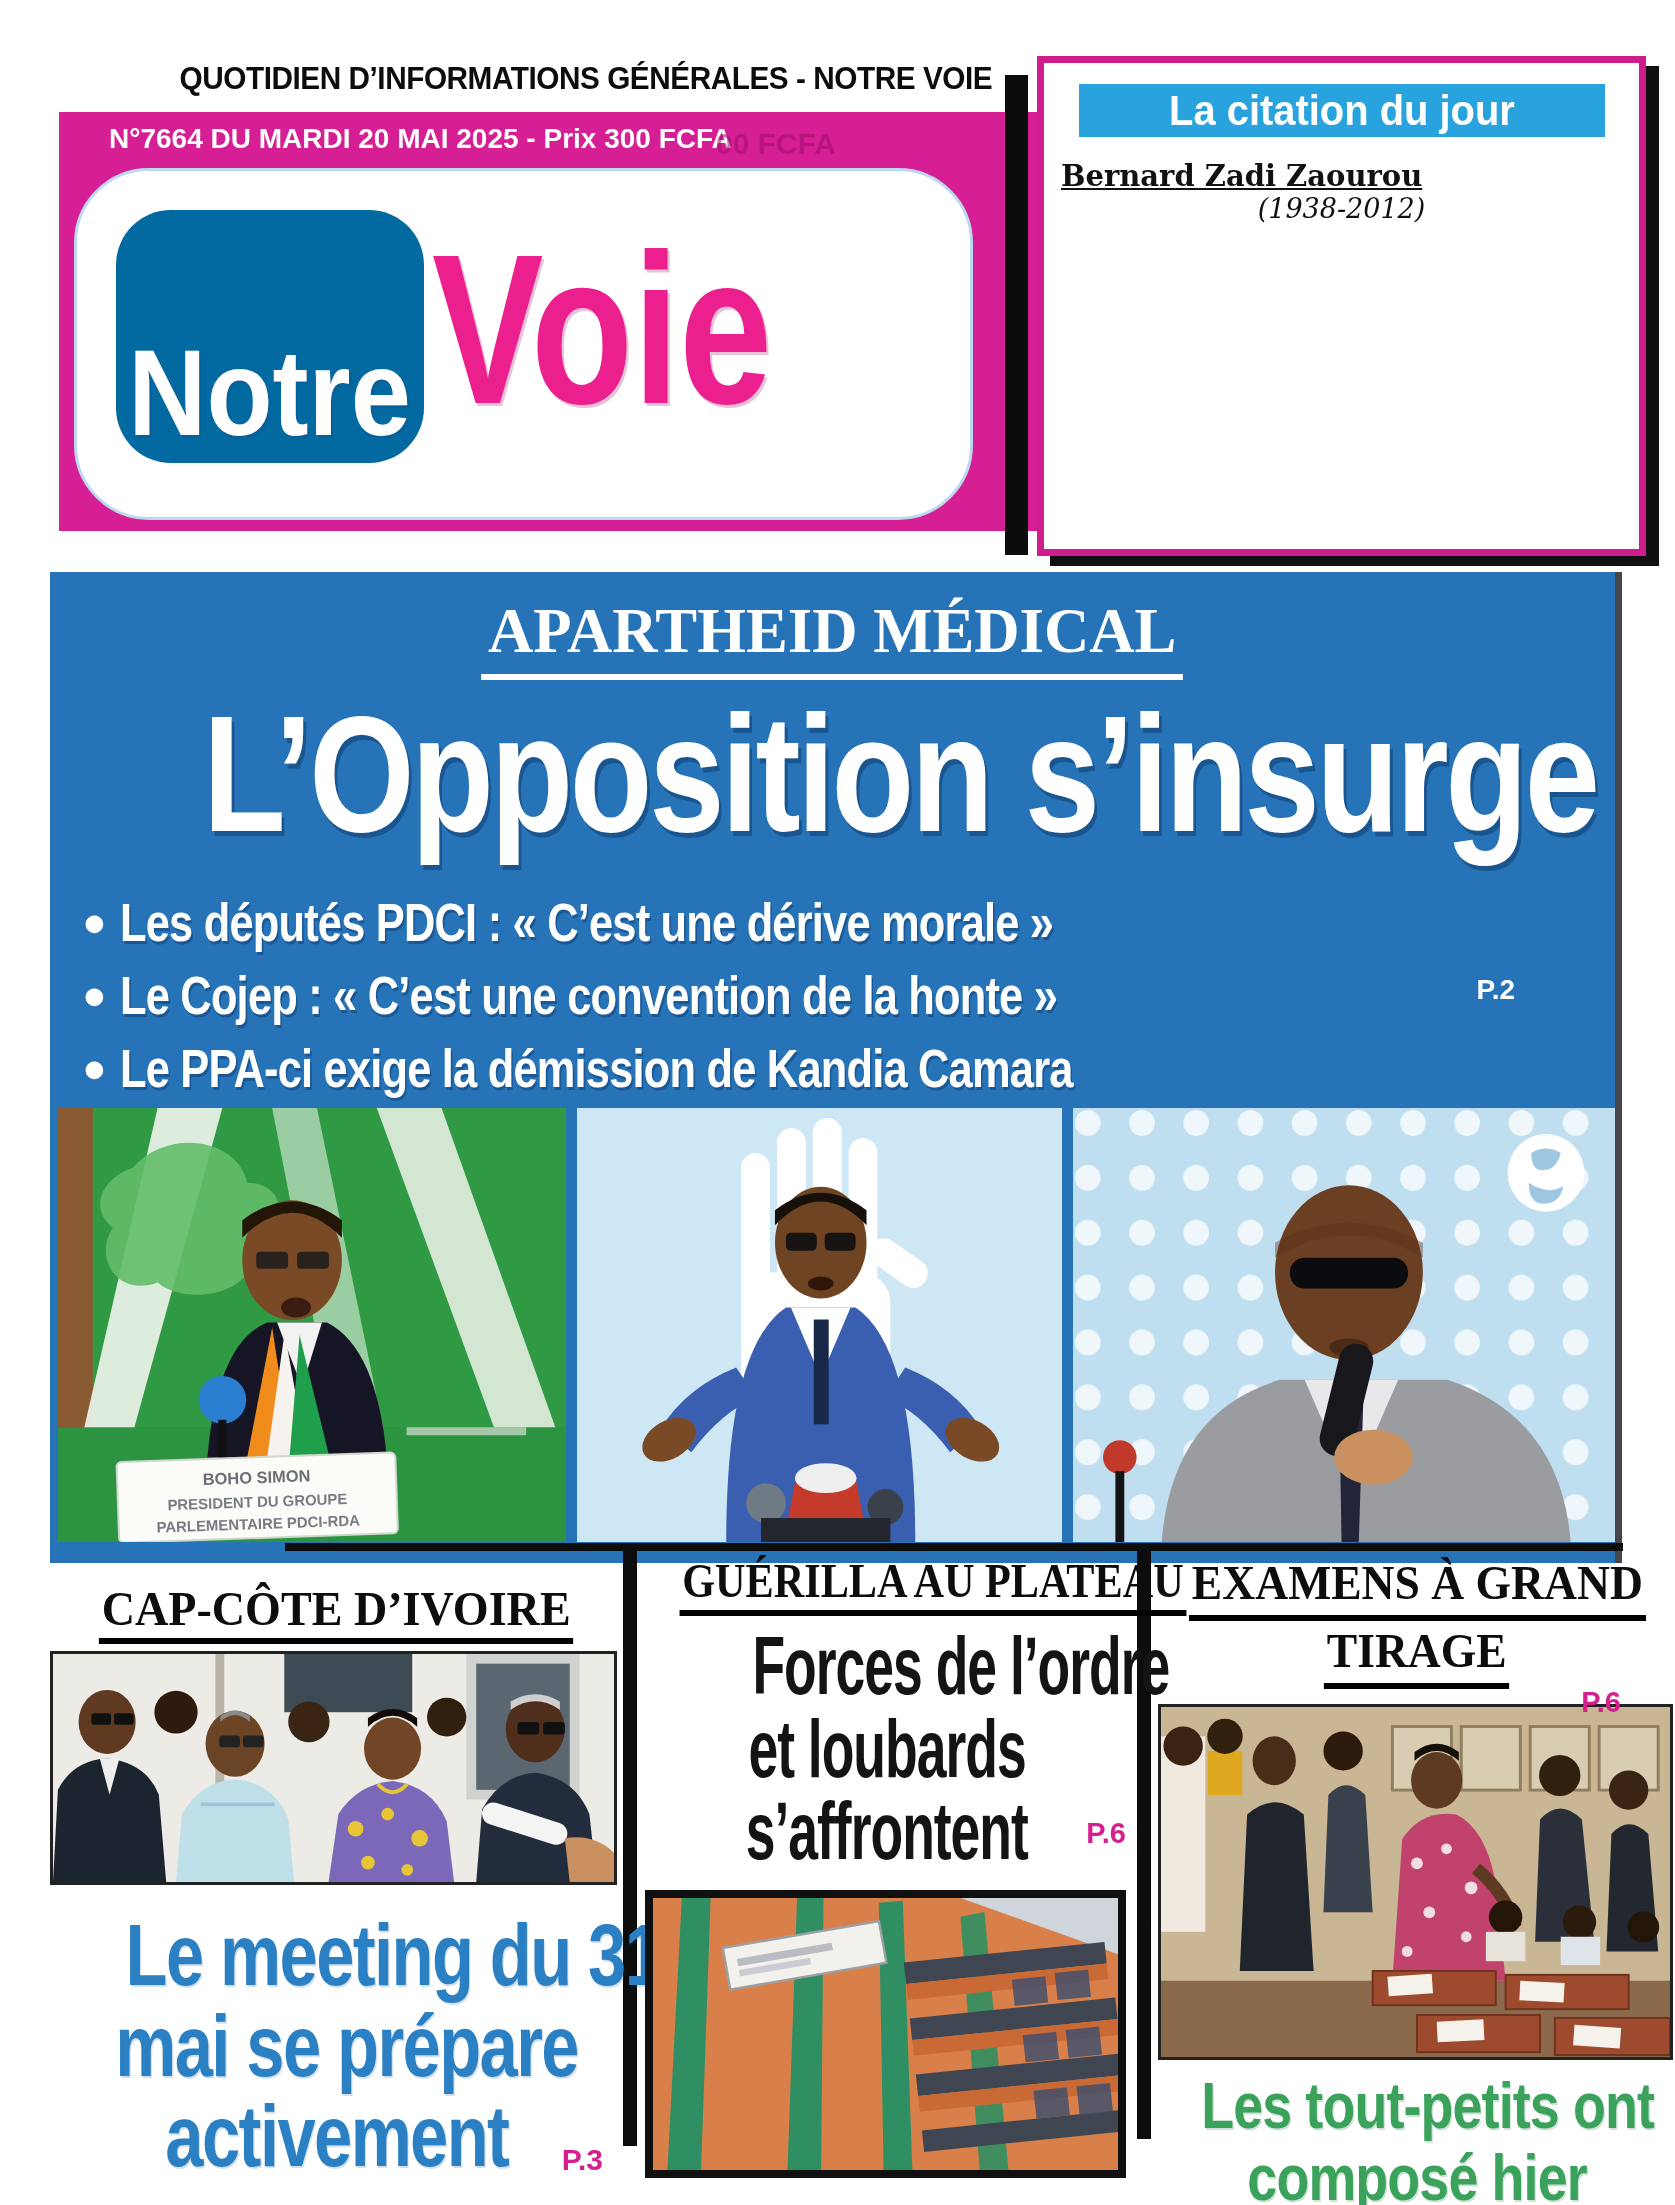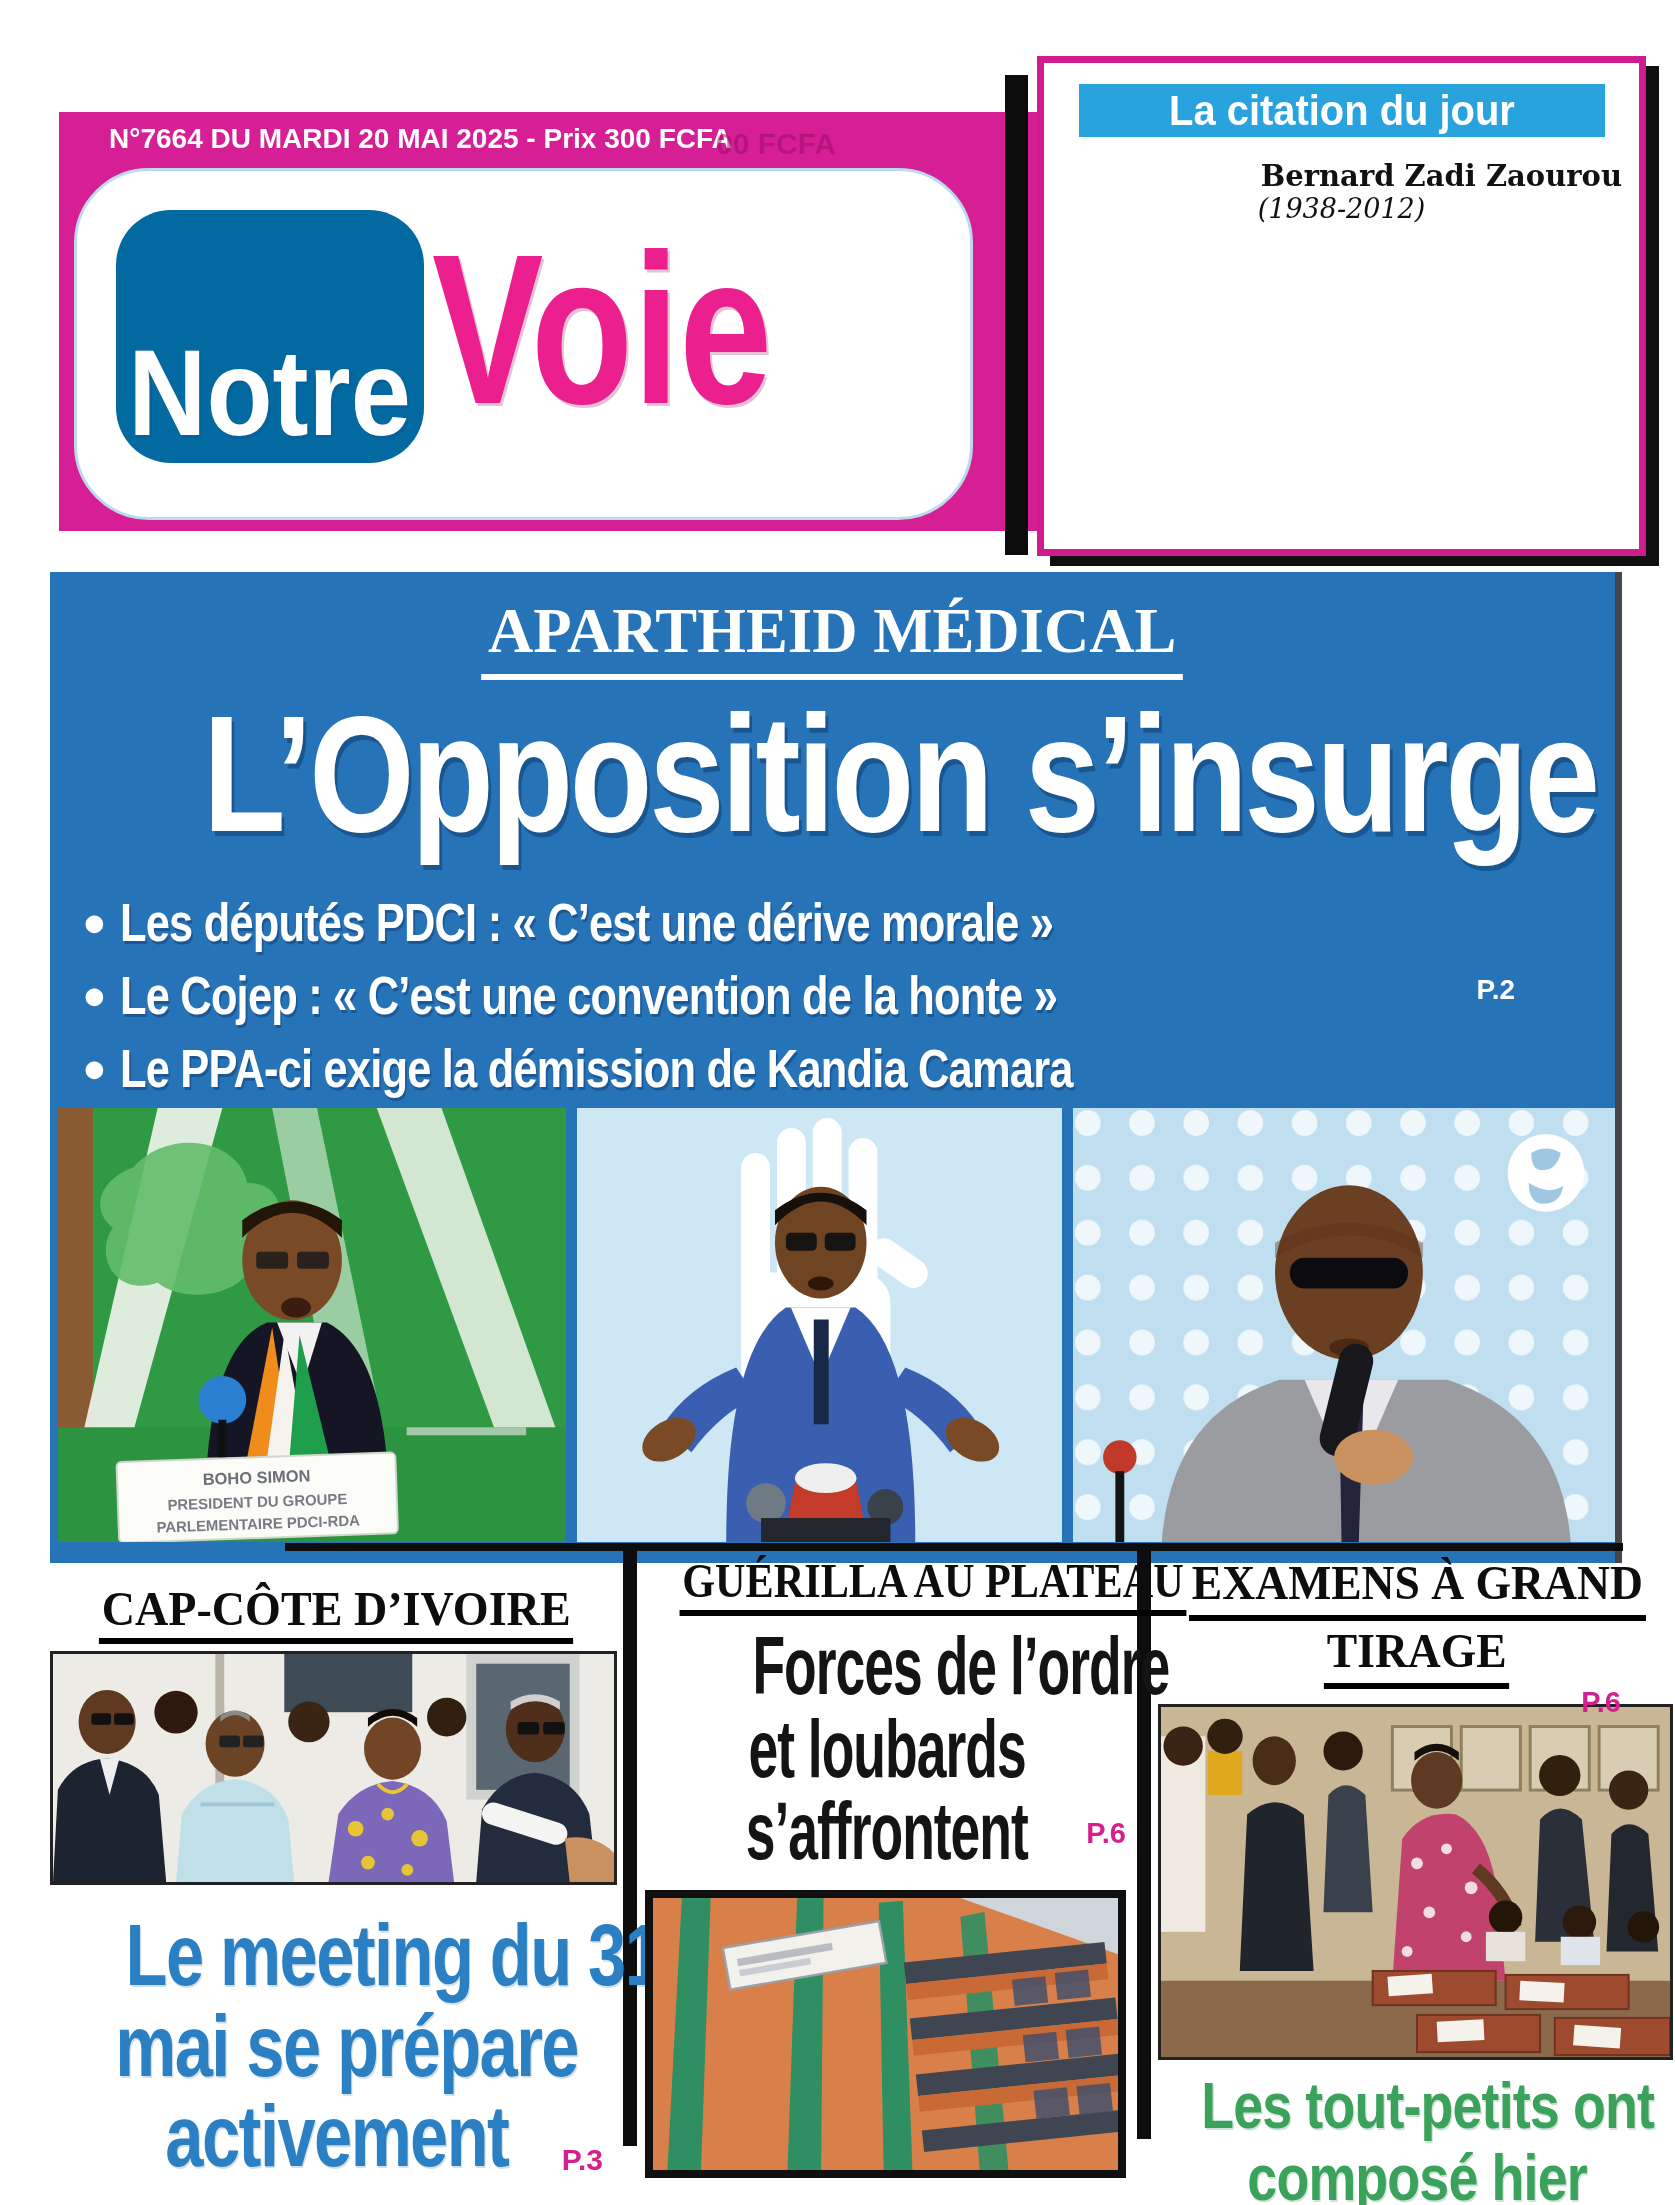--- a/index.html
+++ b/index.html
@@ -30,21 +30,21 @@
   .logo-bar .tag{font-size:38px;font-weight:bold;font-style:italic;color:#fff;white-space:nowrap;}
 
   
   .cit-rule{left:1005px;top:75px;width:23px;height:480px;background:#0c0c0c;}
   .cit-box{left:1037px;top:56px;width:609px;height:500px;background:#fff;border:7px solid #cf1d8e;
            box-sizing:border-box;box-shadow:13px 10px 0 #101010;padding:14px 17px 0;}
   .cit-head{width:526px;height:53px;margin:7px auto 0;background:#29a3dd;display:flex;align-items:center;justify-content:center;}
   .cit-head .t{font-size:42px;font-weight:bold;color:#fff;--sx:.95;}
   .cit-quote{margin:18px auto 0;width:543px;text-align:center;font-family:"DejaVu Serif",serif;
              font-style:italic;font-weight:500;font-size:31px;line-height:1.58;color:#101010;}
-  .cit-author{margin-top:22px;text-align:right;font-family:"DejaVu Serif",serif;font-weight:bold;font-size:29px;}
+  .cit-author{margin-top:22px;text-align:left;font-family:"DejaVu Serif",serif;font-weight:bold;font-size:29px;text-decoration:underline;}
   .cit-years{text-align:center;font-family:"DejaVu Serif",serif;font-style:italic;font-size:27px;}
 
   
   .main-block{left:50px;top:572px;width:1572px;height:991px;background:#2673b8;
               border-right:7px solid #45454c;box-sizing:border-box;}
   .kicker-wrap{text-align:center;margin-top:22px;}
   .kicker{display:inline-block;font-family:"Liberation Serif",serif;font-weight:bold;font-size:64px;color:#fff;
           border-bottom:6px solid #fff;padding:0 7px 6px;--sx:.98;}
   .main-headline{text-align:center;margin-top:0px;}
   .main-headline .t{font-size:165px;font-weight:bold;color:#fff;letter-spacing:-4px;--sx:.82;
@@ -92,20 +92,23 @@
   .col-right .photo-frame svg{width:100%;height:100%;display:block;}
   .head-green{margin-top:11px;line-height:1.12;}
   .head-green .t{font-size:64px;font-weight:bold;color:#3aa25b;letter-spacing:-1px;--sx:.84;
                  text-shadow:1.5px 1.5px 0 rgba(30,110,60,.2);}
 </style>
 </head>
 <body>
 
 <div class="page">
 
+  <div class="abs top-line">
+    <span class="cond">QUOTIDIEN D’INFORMATIONS GÉNÉRALES - NOTRE VOIE</span>
+  </div>
 
   <div class="abs masthead">
     <div class="issue-line">N°7664 DU MARDI 20 MAI 2025 - Prix 300 FCFA</div>
     <div class="issue-ghost">00 FCFA</div>
     <div class="logo-frame">
       <div class="logo-notre">
         <span class="word cond">Notre</span>
       </div>
       <div class="logo-voie">
         <span class="word cond">Voie</span>

